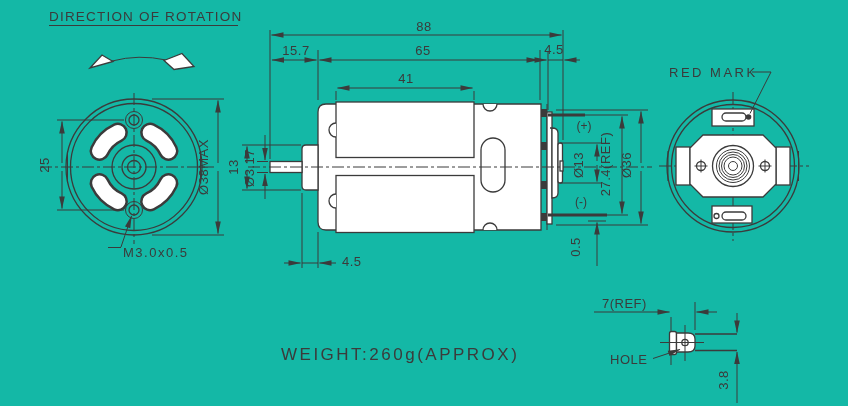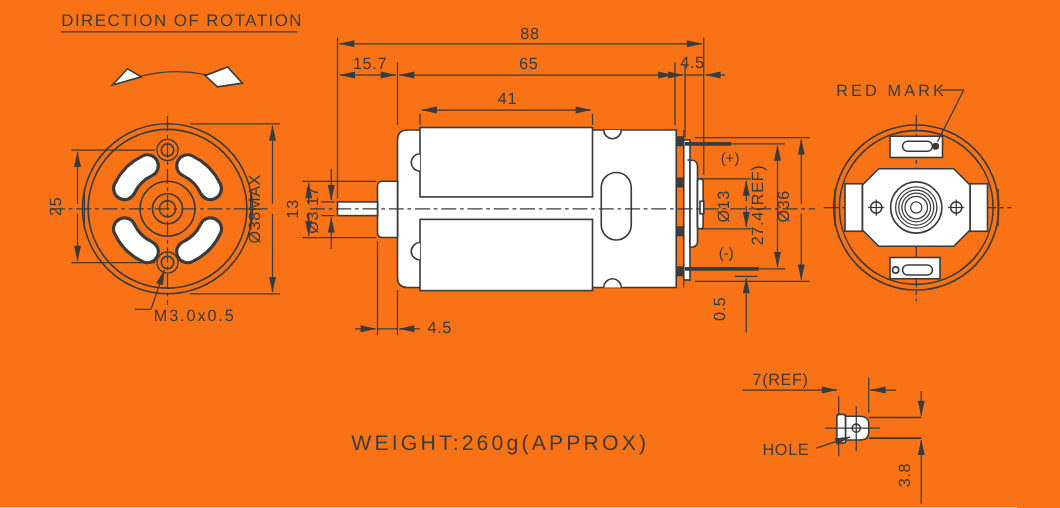--- a/index.html
+++ b/index.html
@@ -1,16 +1,16 @@
 <!DOCTYPE html>
 <html><head>
 <meta charset="utf-8">
 <style>
   html,body{margin:0;padding:0;background:#ffffff;}
-  .stage{width:848px;height:406px;position:relative;background:#f97316;overflow:hidden;}
+  .stage{width:848px;height:406px;position:relative;background:#14b8a6;overflow:hidden;}
   svg{display:block;}
   .o  {fill:none;stroke:#3b3b3b;stroke-width:1.3;}
   .of {fill:#ffffff;stroke:#3b3b3b;stroke-width:1.3;}
   .d  {fill:none;stroke:#3b3b3b;stroke-width:1;}
   .cl {fill:none;stroke:#3b3b3b;stroke-width:1;stroke-dasharray:12 3 3 3;}
   .thick{fill:none;stroke:#3b3b3b;stroke-width:3;}
   .kd {stroke:#3b3b3b;stroke-width:20;stroke-linecap:round;fill:none;}
   .kw {stroke:#ffffff;stroke-width:15;stroke-linecap:round;fill:none;}
   .fillshape{fill:#3b3b3b;stroke:none;}
   text{font-family:"Liberation Sans", sans-serif;fill:#3b3b3b;}

